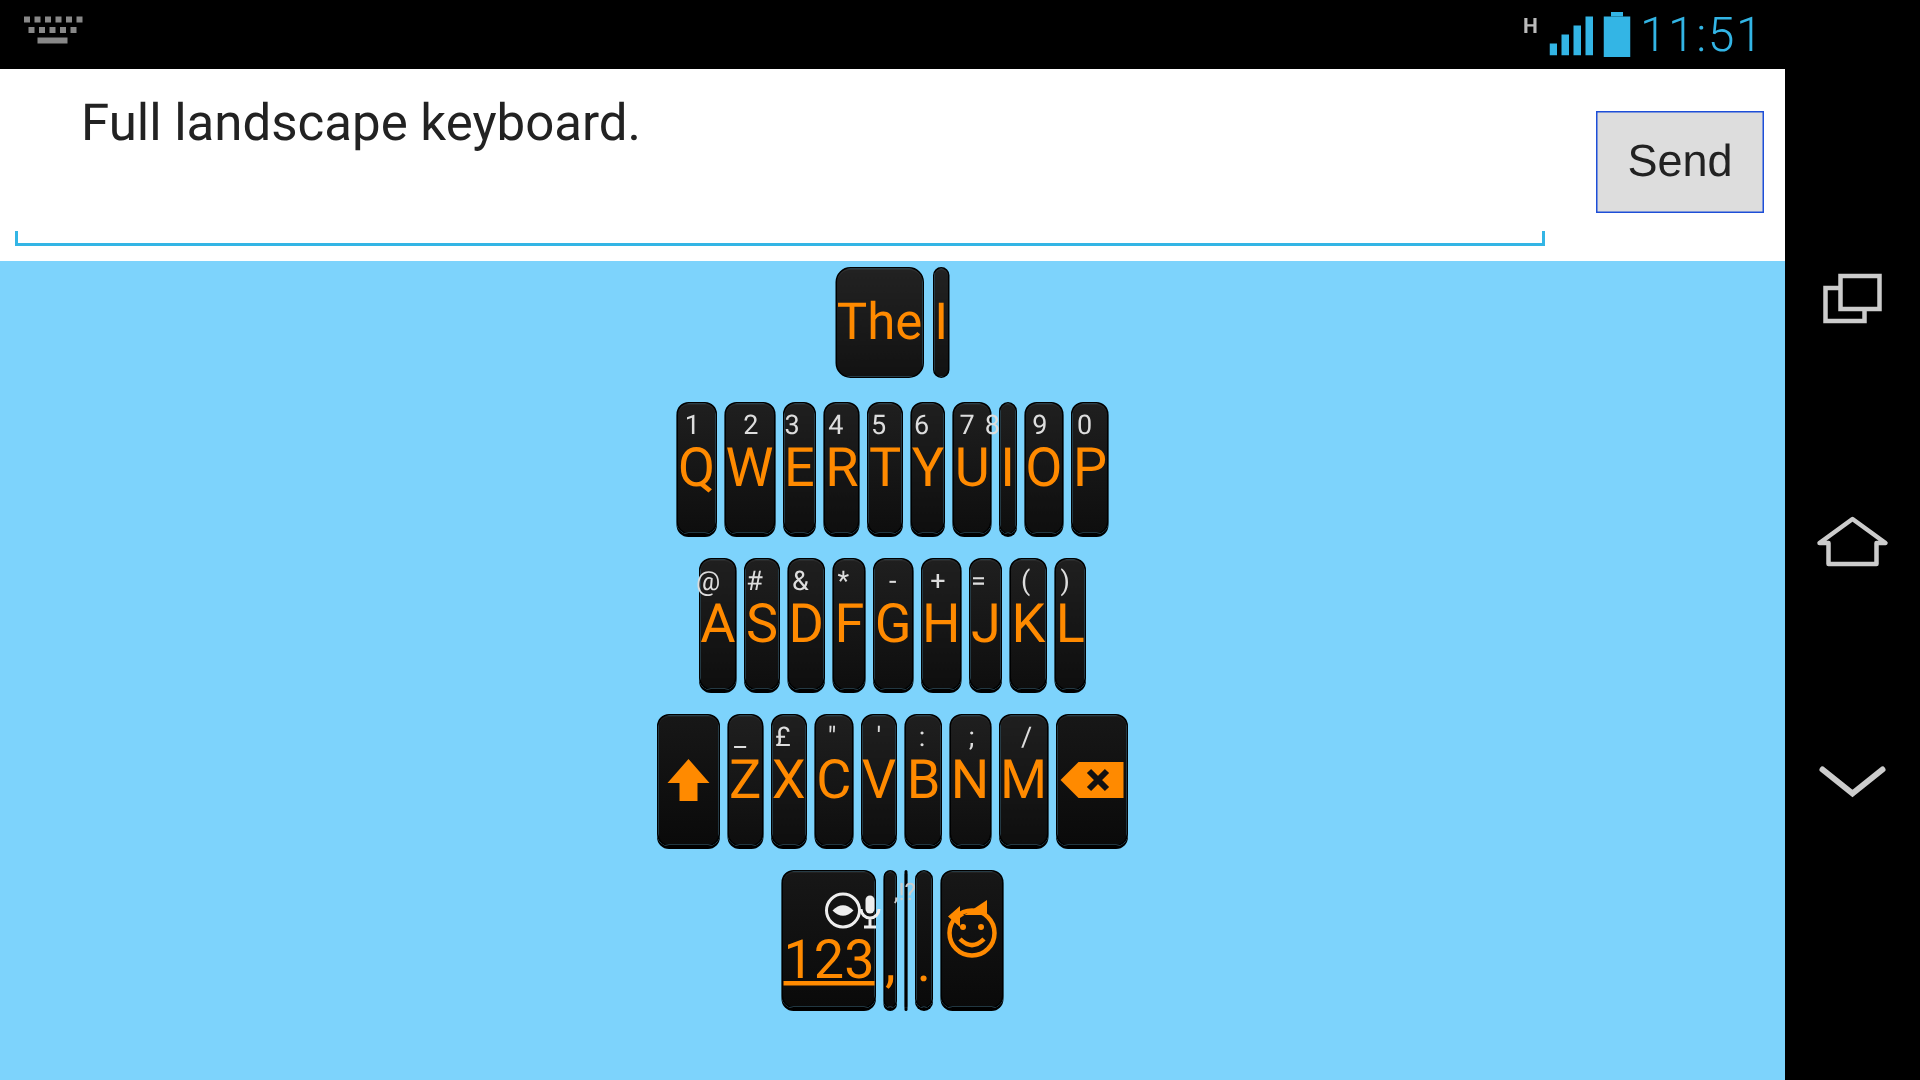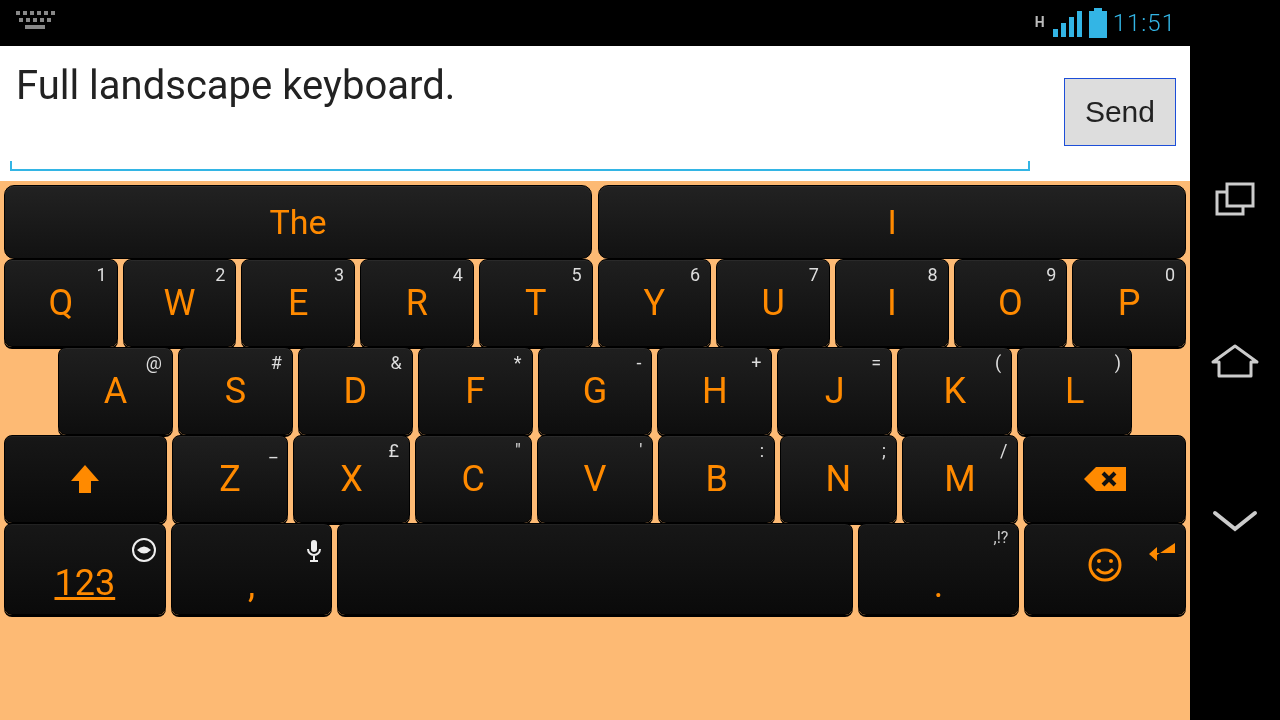--- a/index.html
+++ b/index.html
@@ -6,40 +6,40 @@
   html, body { width: 1280px; height: 720px; overflow: hidden; font-family: Roboto, Arial, sans-serif; }
   body { background: #000; display: flex; }
 
   .main-area { width: 1190px; height: 720px; display: flex; flex-direction: column; }
   .nav-bar { width: 90px; height: 720px; background: #000; display: flex; flex-direction: column; align-items: center; justify-content: space-around; padding: 120px 0; }
 
   
   .status-bar { height: 46px; background: #000; display: flex; align-items: center; justify-content: space-between; padding: 0 14px; }
   .status-left { display: flex; align-items: center; }
   .status-right { display: flex; align-items: center; gap: 6px; }
-  .status-time { color: #33b5e5; font-size: 24px; font-weight: 300; letter-spacing: 1px; }
+  .status-time { color: #33b5e5; font-size: 32px; font-weight: 300; letter-spacing: 1px; }
   .hspa { color: #bbb; font-size: 14px; font-weight: 700; margin-right: 2px; align-self: flex-start; margin-top: 6px;}
   .kbd-indicator { width: 42px; height: 24px; display:flex; flex-direction:column; gap:3px; }
   .kbd-indicator .r { display:flex; gap:3px; justify-content:center;}
   .kbd-indicator .d { width:4px; height:4px; background:#888; }
   .kbd-indicator .sp { width:20px; height:4px; background:#888; }
 
   
   .input-area { background: #fff; flex: 0 0 auto; padding: 6px 10px 10px 10px; display:flex; flex-direction:column;}
   .input-row { display:flex; align-items:center; }
   .text-field-wrap { flex:1; display:flex; flex-direction:column; }
-  .text-field { flex:1; font-size: 40px; color: #222; padding: 10px 6px 60px 6px; }
+  .text-field { flex:1; font-size: 34px; color: #222; padding: 10px 6px 60px 6px; margin-left: 38px; }
   .cursor-line { height: 0; border-bottom: 2px solid #33b5e5; position: relative; width: 1020px; }
   .cursor-line::before, .cursor-line::after { content:""; position:absolute; width:2px; height:8px; background:#33b5e5; bottom:0; }
   .cursor-line::before { left:0; }
   .cursor-line::after { right:0; }
   .send-btn { background: #ddd; border: 1px solid #1d4ed8; font-size: 30px; color:#222; padding: 16px 20px; margin-left: 20px; margin-right: 4px; align-self:center; }
 
   
-  .keyboard { flex:1; background: #fdba74; display:flex; flex-direction:column; padding: 4px 4px 6px 4px; gap: 0;}
+  .keyboard { flex:1; background: #7dd3fc; display:flex; flex-direction:column; padding: 4px 4px 6px 4px; gap: 16px; align-items: center;}
   .suggest-row { display:flex; gap: 6px; height: 74px; }
   .suggest { flex:1; background: linear-gradient(to bottom,#222,#121212); border-radius: 10px; border:1px solid #000; display:flex; align-items:center; justify-content:center; color: #ff8a00; font-size: 34px; box-shadow: inset 0 1px 0 rgba(255,255,255,0.06);}
   .key-row { display:flex; gap: 5px; height: 88px; }
   .key-row.r2 { padding: 0 54px; }
   .key-row.r4 { height: 92px; }
   .key { flex:1; background: linear-gradient(to bottom,#1f1f1f,#0e0e0e); border-radius: 8px; border:1px solid #000; position: relative; display:flex; align-items:center; justify-content:center; color: #ff8a00; font-size: 36px; box-shadow: inset 0 1px 0 rgba(255,255,255,0.05), 0 2px 0 #000;}
   .key .sec { position:absolute; top:4px; right:10px; font-size:18px; color:#ddd; }
   .key.fn { flex: 1.4; text-decoration: underline; }
   .key.space { flex: 4.5; }
   .key.dark { background: linear-gradient(to bottom,#171717,#0a0a0a); }

